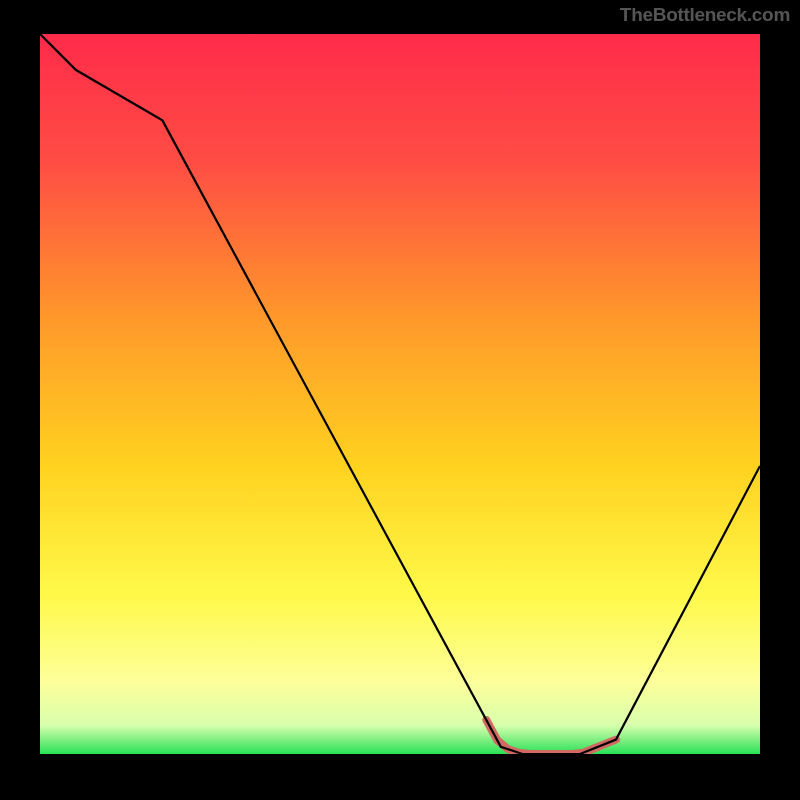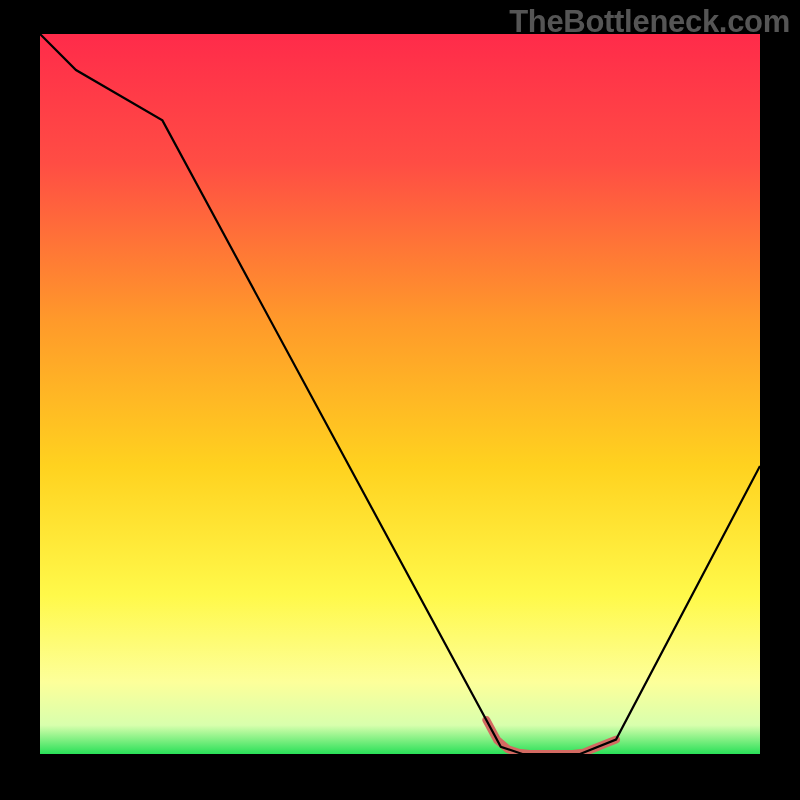--- a/index.html
+++ b/index.html
@@ -13,21 +13,21 @@
   }
   .wrap {
     position: relative;
     width: 800px;
     height: 800px;
   }
   .watermark {
     position: absolute;
     top: 4px;
     right: 10px;
-    font-size: 31px;
+    font-size: 19px;
     font-weight: bold;
     color: #555;
     letter-spacing: -0.3px;
   }
   .plot {
     position: absolute;
     left: 40px;
     top: 34px;
     width: 720px;
     height: 720px;

